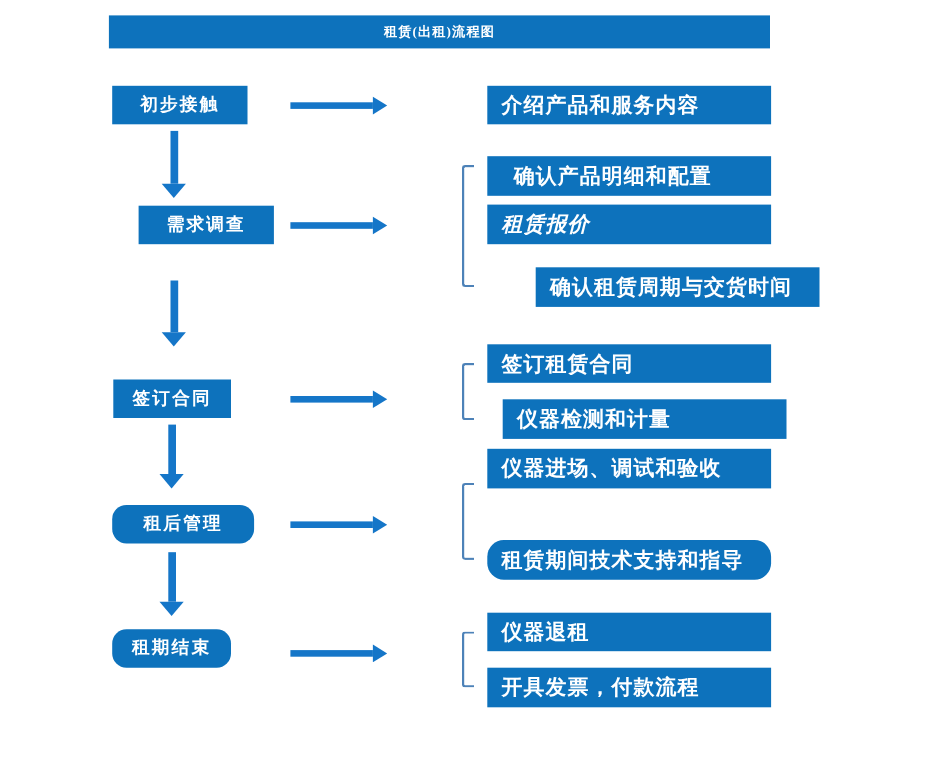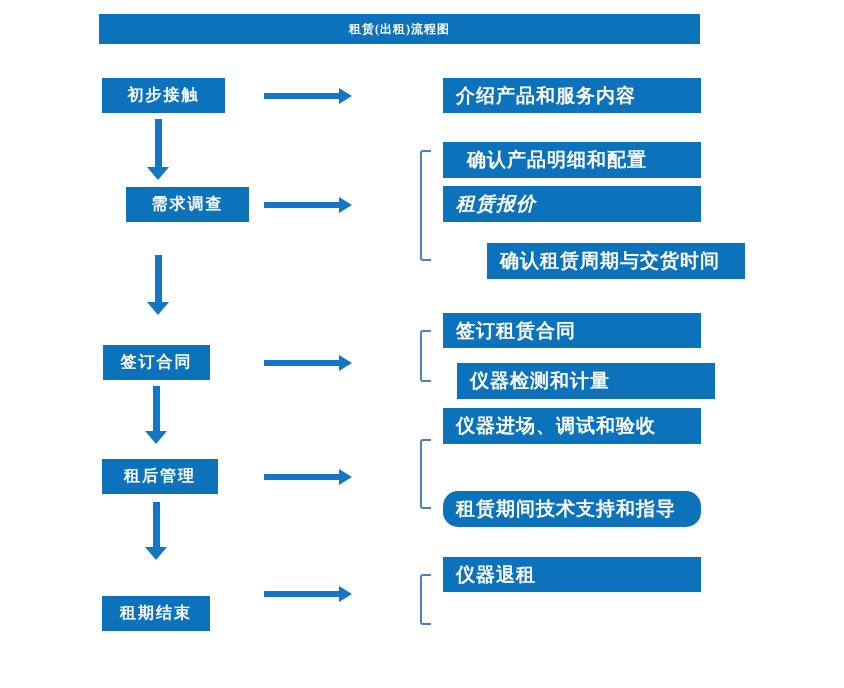--- a/index.html
+++ b/index.html
@@ -66,22 +66,22 @@
 </head>
 <body>
 
 <div class="canvas">
 
   <div class="title-bar">租赁(出租)流程图</div>
 
   <div class="step-box" style="left:102px;top:78px;width:123px;">初步接触</div>
   <div class="step-box" style="left:102px;top:187px;width:123px;margin-left:24px;">需求调查</div>
   <div class="step-box" style="left:103px;top:345px;width:107px;">签订合同</div>
-  <div class="step-box" style="left:102px;top:459px;width:116px;">租后管理</div>
-  <div class="step-box" style="left:102px;top:596px;width:108px;">租期结束</div>
+  <div class="step-box" style="left:102px;top:459px;width:129px;border-radius:13px;">租后管理</div>
+  <div class="step-box" style="left:102px;top:572px;width:108px;border-radius:13px;">租期结束</div>
 
   <div class="v-arrow" style="left:147px;top:119px;height:61px;">
       <div class="v-shaft"></div>
       <div class="v-head"></div>
     </div>
   <div class="v-arrow" style="left:147px;top:255px;height:60px;">
       <div class="v-shaft"></div>
       <div class="v-head"></div>
     </div>
   <div class="v-arrow" style="left:145px;top:386px;height:58px;">
@@ -125,14 +125,15 @@
   <div class="out-box" style="top:186px;font-style:italic;">租赁报价</div>
   <div class="out-box" style="top:243px;margin-left:44px;">确认租赁周期与交货时间</div>
 
   <div class="out-box" style="top:313px;height:35px;">签订租赁合同</div>
   <div class="out-box" style="top:363px;margin-left:14px;">仪器检测和计量</div>
 
   <div class="out-box" style="top:408px;">仪器进场、调试和验收</div>
   <div class="out-box" style="top:491px;border-radius:15px;">租赁期间技术支持和指导</div>
 
   <div class="out-box" style="top:557px;height:35px;">仪器退租</div>
+  <div class="out-box" style="top:607px;">开具发票，付款流程</div>
 
 </div>
 
 </body></html>

